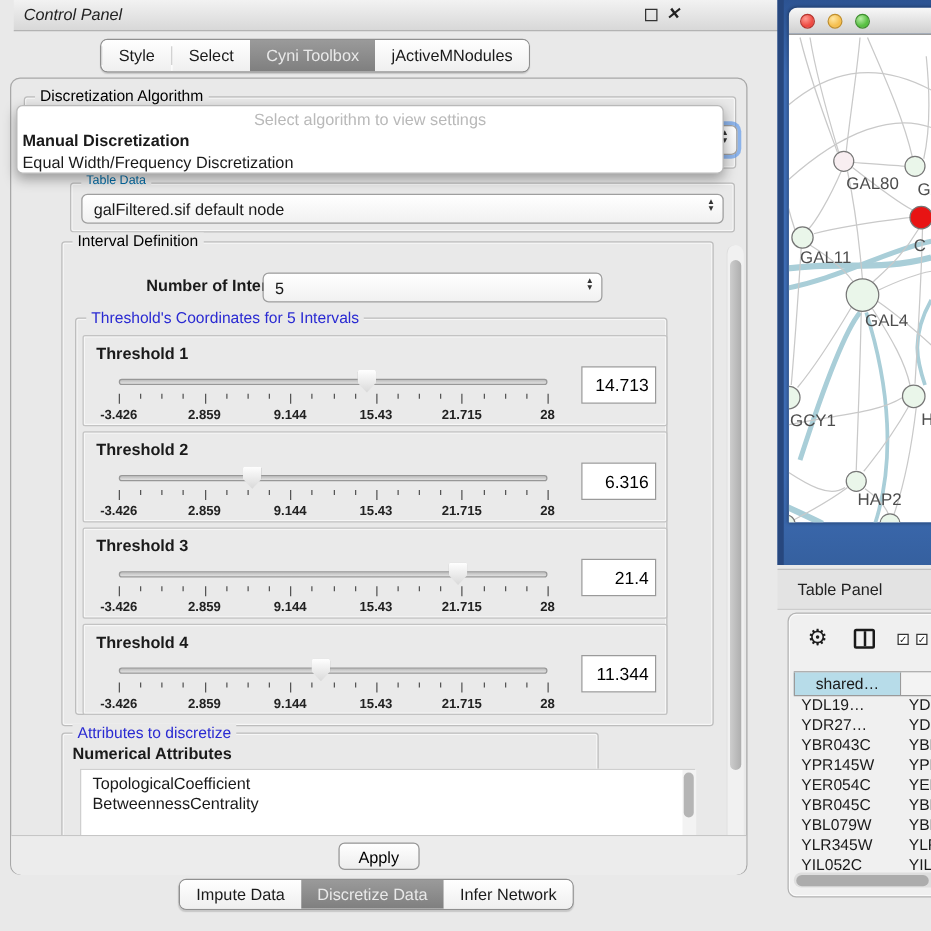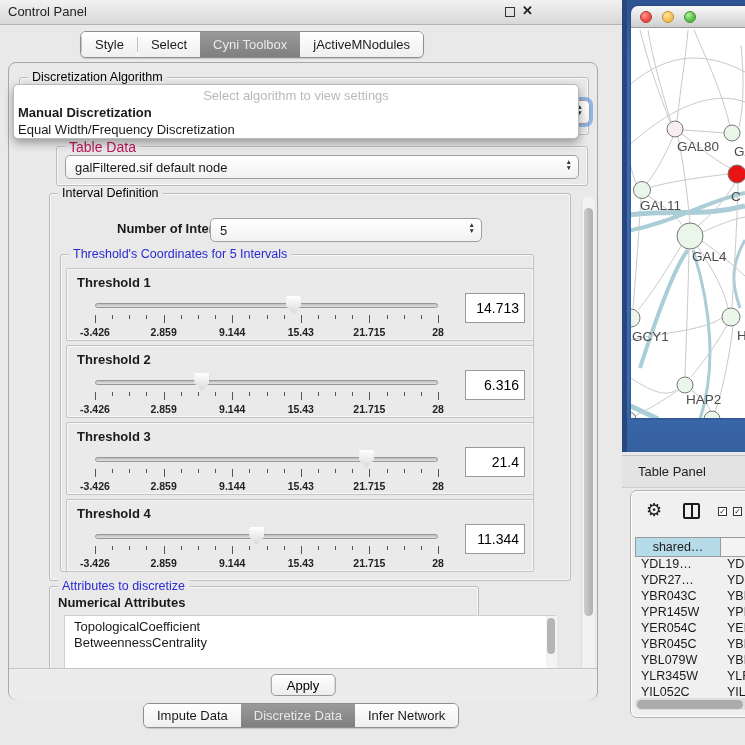--- a/index.html
+++ b/index.html
@@ -2,22 +2,22 @@
 <html><head>
 <meta charset="utf-8">
 <style>
   * { margin:0; padding:0; box-sizing:border-box; }
   html,body { background:#d9d9d9; }
   .root {
     position:relative; width:745px; height:745px; overflow:hidden;
     background:#e9e9e9; font-family:"Liberation Sans",sans-serif; color:#1a1a1a;
   }
   
-  .cp-titlebar{position:absolute;left:0;top:0;width:628px;height:25px;
-    background:linear-gradient(#f2f2f2,#d8d8d8);border-bottom:1px solid #b3b3b3;}
+  .cp-titlebar{position:absolute;left:11px;top:0;width:628px;height:25px;
+    background:linear-gradient(#f2f2f2,#d8d8d8);border-bottom:1px solid #b3b3b3;font-style:italic;}
   .cp-title{position:absolute;left:8px;top:4px;font-size:13px;color:#222;}
   .float-ico{position:absolute;left:505px;top:7px;width:10px;height:10px;border:1.5px solid #333;}
   .close-ico{position:absolute;left:522px;top:3px;font-size:13px;font-weight:bold;color:#222;}
   
   .seg{position:absolute;display:flex;align-items:stretch;border:1px solid #8f8f8f;
     border-radius:6px;overflow:hidden;background:#fff;height:27px;
     box-shadow:0 1px 1px rgba(0,0,0,.15);}
   .seg .s{display:flex;align-items:center;gap:5px;padding:0 13px;font-size:13px;
     background:linear-gradient(#ffffff,#efefef);white-space:nowrap;}
   .seg .s.sel{background:linear-gradient(#9a9a9a,#7f7f7f);color:#e9e9e9;}
@@ -26,21 +26,21 @@
   .bot-seg{left:143px;top:703px;height:25px;}
   
   .main-panel{position:absolute;left:8px;top:62px;width:590px;height:638px;
     border:1px solid #a8a8a8;border-radius:8px;background:#e9e9e9;}
   .group{position:absolute;border:1px solid #bdbdbd;border-radius:3px;
     box-shadow:inset 0 0 0 1px rgba(255,255,255,.65);}
   .gtitle{position:absolute;top:-8px;left:8px;background:#e9e9e9;padding:0 4px;
     font-size:12.5px;white-space:nowrap;}
   .gtitle.green{color:#000000;}
   .gtitle.blue{color:#2a2ad2;}
-  .gtitle.dark{color:#be185d;font-size:14px;}
+  .gtitle.dark{color:#0369a1;font-size:10px;}
   
   .combo{position:absolute;height:24px;border:1px solid #9f9f9f;border-radius:5px;
     background:linear-gradient(#ffffff,#f1f1f1);font-size:13px;display:flex;
     align-items:center;padding-left:9px;}
   .stepper{position:absolute;right:6px;top:3px;display:flex;flex-direction:column;
     align-items:center;line-height:6px;font-size:6.5px;color:#333;}
   .combo.focused{box-shadow:0 0 0 3px rgba(90,150,235,.65);}
   
   .popup{position:absolute;left:4px;top:21px;width:566px;height:55px;background:#fff;
     border:1px solid #b9b9b9;border-radius:5px;box-shadow:0 4px 10px rgba(0,0,0,.35);

